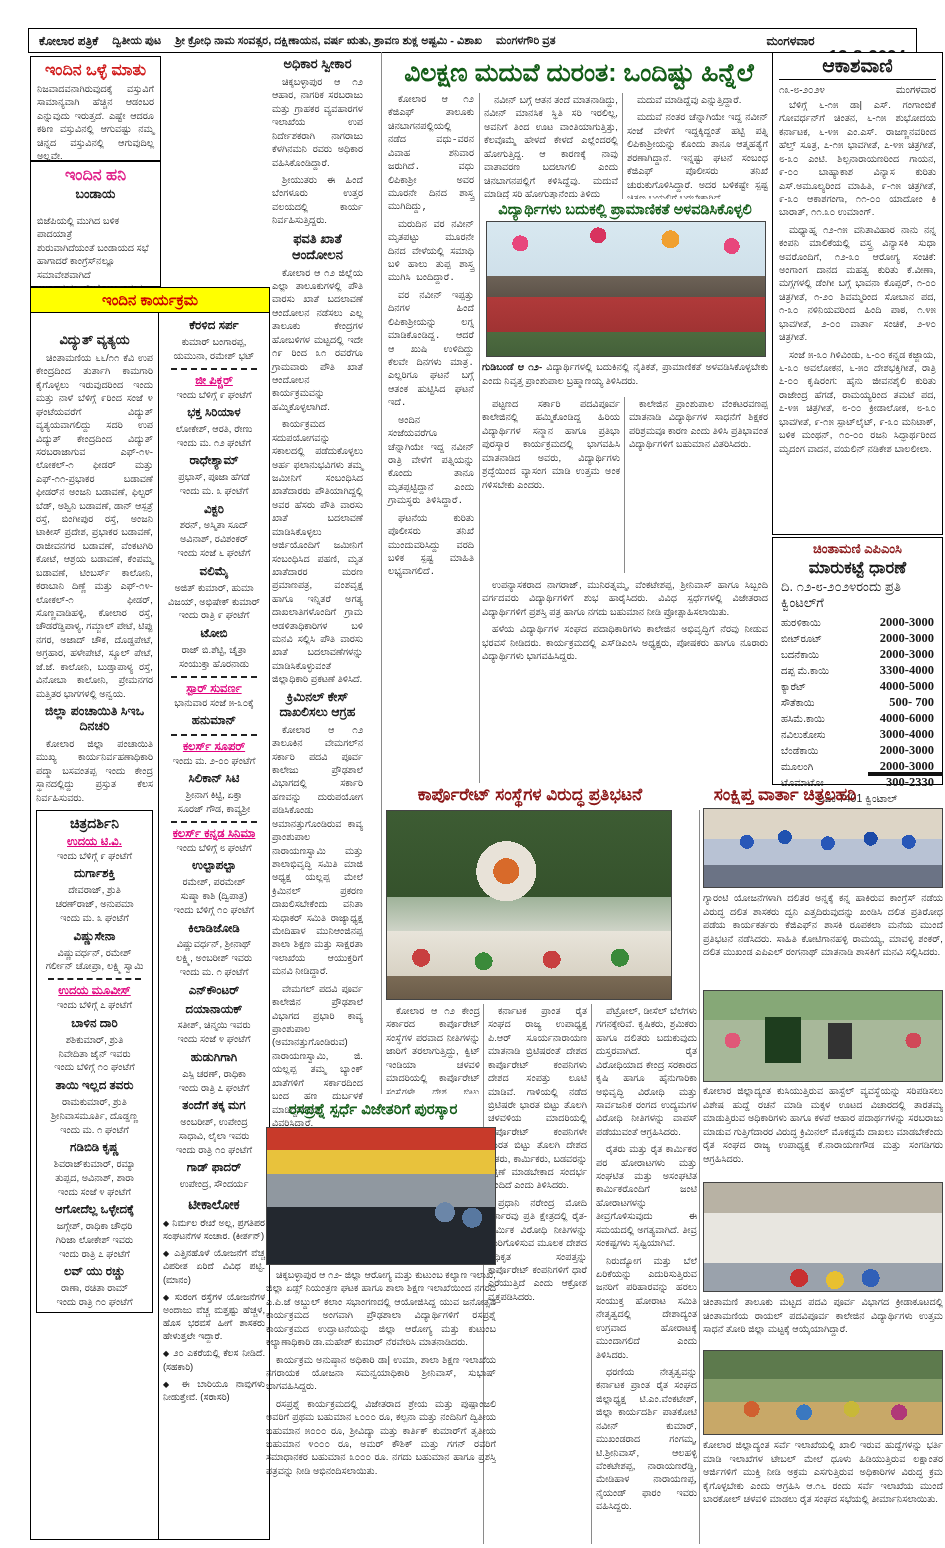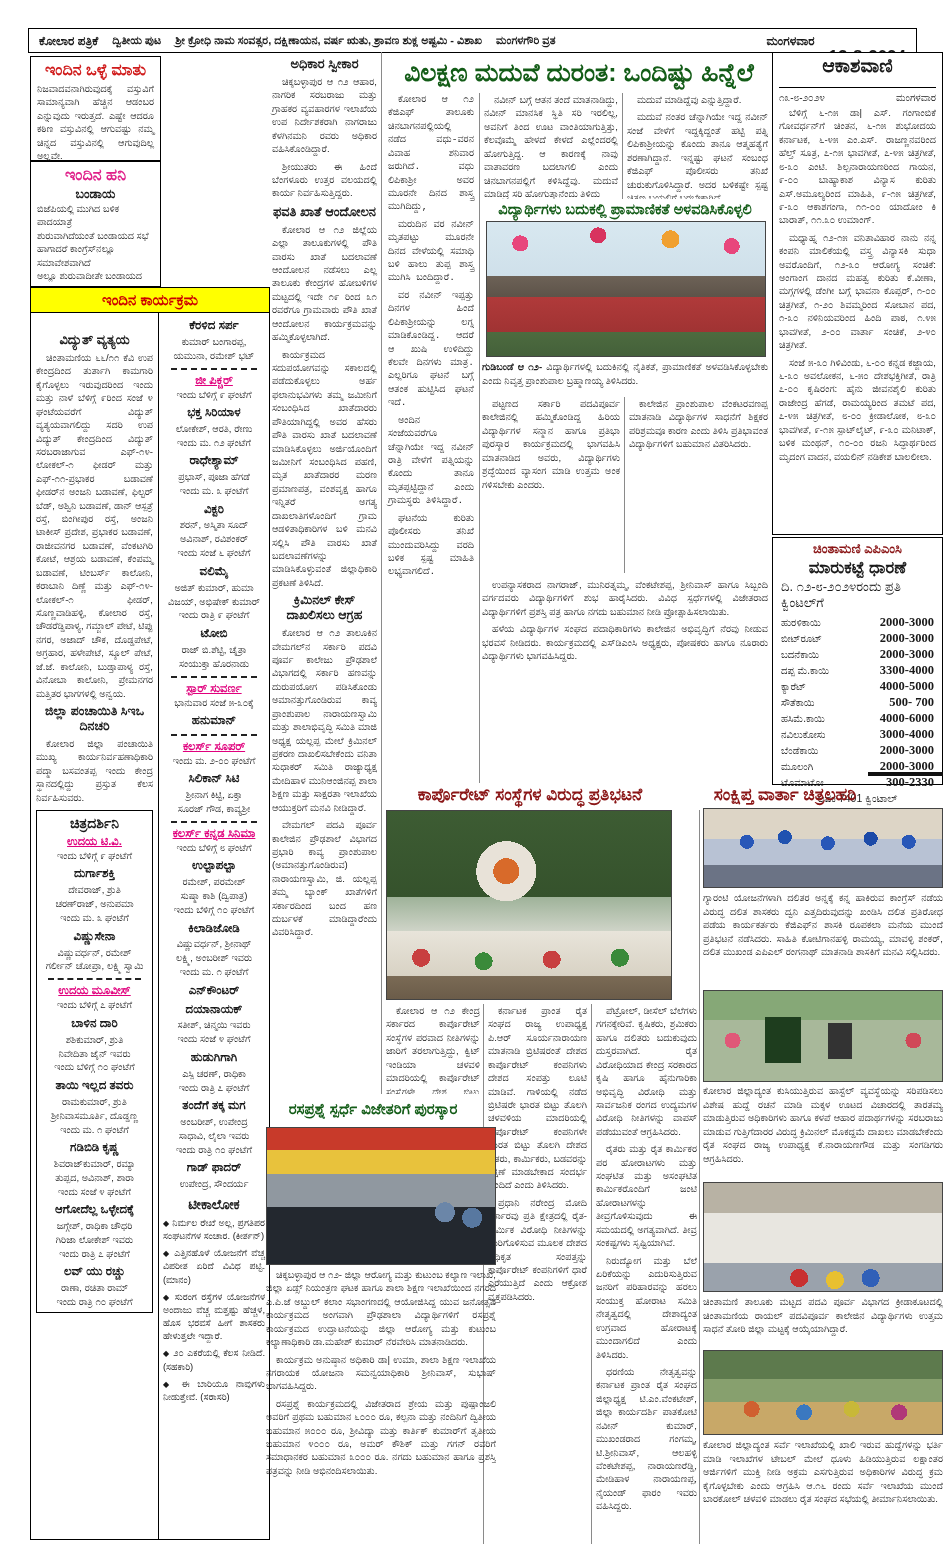--- a/index.html
+++ b/index.html
@@ -54,21 +54,21 @@
   </div>
 
   <div class="abs box" style="left:30px;top:56px;width:131px;height:105px;padding:2px 6px;">
     <div class="h-red">ಇಂದಿನ ಒಳ್ಳೆ ಮಾತು</div>
     <div class="p noind">ನಿಜವಾದವನಾಗಿರುವುದಕ್ಕೆ ವಸ್ತುವಿಗೆ ಸಾಮಾನ್ಯವಾಗಿ ಹೆಚ್ಚಿನ ಆಡಂಬರ ಎನ್ನುವುದು ಇರುತ್ತದೆ. ಎಷ್ಟೇ ಆದರೂ ಕಠಿಣ ವಸ್ತುವಿನಲ್ಲಿ ಆಗುವಷ್ಟು ನಮ್ಮ ಚಿನ್ನದ ವಸ್ತುವಿನಲ್ಲಿ ಆಗುವುದಿಲ್ಲ ಅಲ್ಲವೇ.</div>
     <div class="attr">– ಯಶಸ್ವಿಲಕ</div>
   </div>
 
   <div class="abs box" style="left:30px;top:161px;width:131px;height:126px;padding:2px 6px;">
     <div class="h-pink">ಇಂದಿನ ಹನಿ</div>
-    <div class="h-blk" style="margin:0 0 0;">ಬಂಡಾಯ</div>
+    <div class="h-blk" style="margin:0 0 12px;">ಬಂಡಾಯ</div>
     <div class="p noind" style="white-space:pre-line;text-align:left;">ಬಿಜೆಪಿಯಲ್ಲಿ ಮುಗಿದ ಬಳಿಕ ಪಾದಯಾತ್ರೆ
 ಶುರುವಾಗಿದೆಯಂತೆ ಬಂಡಾಯದ ಸಭೆ
 ಹಾಗಾದರೆ ಕಾಂಗ್ರೆಸ್‌ನಲ್ಲೂ ಸಮಾವೇಶವಾಗಿದೆ
 ಅಲ್ಲೂ ಶುರುವಾದೀತೇ ಬಂಡಾಯದ ಸೊಲ್ಲು</div>
     <div class="attr">– ಸಿನಿಕ, ಕೋಲಾರ</div>
   </div>
 
   <div class="abs box" id="box-programs" style="left:30px;top:287px;width:240px;height:1253px;">
     <div class="prog-header">ಇಂದಿನ ಕಾರ್ಯಕ್ರಮ</div>
     <div class="prog-cols">
@@ -182,21 +182,21 @@
         <div class="bullet">ನಿರ್ಮಲ ರೇಖೆ ಅಲ್ಲ, ಪ್ರಗತಿಪರ ಸಂಘಟನೆಗಳ ಸಂಚಾರ. (ಕೀರ್ತನ್)</div>
             <div class="bullet">ಎತ್ತಿನಹೊಳೆ ಯೋಜನೆಗೆ ವೆಚ್ಚ ವಿಪರೀತ ಏರಿದೆ ವಿವಿಧ ಪಟ್ಟಿ. (ಮಾನಂ)</div>
             <div class="bullet">ಸುರಂಗ ರಸ್ತೆಗಳ ಯೋಜನೆಗಳ ಅಂದಾಜು ವೆಚ್ಚ ಮತ್ತಷ್ಟು ಹೆಚ್ಚಳ, ಹೊಸ ಭರವಸೆ ಹೀಗೆ ಶಾಸಕರು ಹೇಳುತ್ತಲೇ ಇದ್ದಾರೆ.</div>
             <div class="bullet">೨೦ ಎಕರೆಯಲ್ಲಿ ಕೆಲಸ ನೀಡಿದೆ. (ಸಹಕಾರಿ)</div>
             <div class="bullet">ಈ ಬಾರಿಯೂ ನಾವುಗಳು ನೀಡುತ್ತೇವೆ. (ಸರಾಸರಿ)</div>
           </div>
       </div>
     </div>
   </div>
 
-  <div class="abs" style="left:272px;top:52px;width:110px;height:1042px;border-right:1px solid #8a8a8a;padding-right:4px;box-sizing:border-box;">
+  <div class="abs" style="left:272px;top:52px;width:110px;height:1042px;border-right:1px solid #8a8a8a;padding-right:18px;box-sizing:border-box;">
     <div class="h-blk" style="font-size:13px;">ಅಧಿಕಾರ ಸ್ವೀಕಾರ</div>
     <div class="p">ಚಿಕ್ಕಬಳ್ಳಾಪುರ ಆ ೧೨ ಆಹಾರ, ನಾಗರಿಕ ಸರಬರಾಜು ಮತ್ತು ಗ್ರಾಹಕರ ವ್ಯವಹಾರಗಳ ಇಲಾಖೆಯ ಉಪ ನಿರ್ದೇಶಕರಾಗಿ ನಾಗರಾಜು ಕೆಳಗಿನಮನಿ ರವರು ಅಧಿಕಾರ ವಹಿಸಿಕೊಂಡಿದ್ದಾರೆ.</div>
     <div class="p">ಶ್ರೀಯುತರು ಈ ಹಿಂದೆ ಬೆಂಗಳೂರು ಉತ್ತರ ವಲಯದಲ್ಲಿ ಕಾರ್ಯ ನಿರ್ವಹಿಸುತ್ತಿದ್ದರು.</div>
     <div class="h-blk" style="font-size:13px;">ಫವತಿ ಖಾತೆ ಆಂದೋಲನ</div>
     <div class="p">ಕೋಲಾರ ಆ ೧೨ ಜಿಲ್ಲೆಯ ಎಲ್ಲಾ ತಾಲೂಕುಗಳಲ್ಲಿ ಪೌತಿ ವಾರಸು ಖಾತೆ ಬದಲಾವಣೆ ಆಂದೋಲನ ನಡೆಸಲು ಎಲ್ಲ ತಾಲೂಕು ಕೇಂದ್ರಗಳ ಹೋಬಳಿಗಳ ಮಟ್ಟದಲ್ಲಿ ಇದೇ ೧೯ ರಿಂದ ೩೧ ರವರೆಗೂ ಗ್ರಾಮವಾರು ಪೌತಿ ಖಾತೆ ಆಂದೋಲನ ಕಾರ್ಯಕ್ರಮವನ್ನು ಹಮ್ಮಿಕೊಳ್ಳಲಾಗಿದೆ.</div>
     <div class="p">ಕಾರ್ಯಕ್ರಮದ ಸದುಪಯೋಗವನ್ನು ಸಕಾಲದಲ್ಲಿ ಪಡೆದುಕೊಳ್ಳಲು ಅರ್ಹ ಫಲಾನುಭವಿಗಳು ತಮ್ಮ ಜಮೀನಿಗೆ ಸಂಬಂಧಿಸಿದ ಖಾತೆದಾರರು ಪೌತಿಯಾಗಿದ್ದಲ್ಲಿ ಅವರ ಹೆಸರು ಪೌತಿ ವಾರಸು ಖಾತೆ ಬದಲಾವಣೆ ಮಾಡಿಸಿಕೊಳ್ಳಲು ಅರ್ಜಿಯೊಂದಿಗೆ ಜಮೀನಿಗೆ ಸಂಬಂಧಿಸಿದ ಪಹಣಿ, ಮೃತ ಖಾತೆದಾರರ ಮರಣ ಪ್ರಮಾಣಪತ್ರ, ವಂಶವೃಕ್ಷ ಹಾಗೂ ಇನ್ನಿತರೆ ಅಗತ್ಯ ದಾಖಲಾತಿಗಳೊಂದಿಗೆ ಗ್ರಾಮ ಆಡಳಿತಾಧಿಕಾರಿಗಳ ಬಳಿ ಮನವಿ ಸಲ್ಲಿಸಿ ಪೌತಿ ವಾರಸು ಖಾತೆ ಬದಲಾವಣೆಗಳನ್ನು ಮಾಡಿಸಿಕೊಳ್ಳುವಂತೆ ಜಿಲ್ಲಾಧಿಕಾರಿ ಪ್ರಕಟಣೆ ತಿಳಿಸಿದೆ.</div>
     <div class="h-blk" style="font-size:12.5px;">ಕ್ರಿಮಿನಲ್ ಕೇಸ್ ದಾಖಲಿಸಲು ಆಗ್ರಹ</div>
     <div class="p">ಕೋಲಾರ ಆ ೧೨ ತಾಲೂಕಿನ ವೇಮಗಲ್‌ನ ಸರ್ಕಾರಿ ಪದವಿ ಪೂರ್ವ ಕಾಲೇಜು ಪ್ರೌಢಶಾಲೆ ವಿಭಾಗದಲ್ಲಿ ಸರ್ಕಾರಿ ಹಣವನ್ನು ದುರುಪಯೋಗ ಪಡಿಸಿಕೊಂಡು ಅಮಾನತ್ತುಗೊಂಡಿರುವ ಕಾವ್ಯ ಪ್ರಾಂಶುಪಾಲ ನಾರಾಯಣಸ್ವಾಮಿ ಮತ್ತು ಶಾಲಾಭಿವೃದ್ಧಿ ಸಮಿತಿ ಮಾಜಿ ಅಧ್ಯಕ್ಷ ಯಲ್ಲಪ್ಪ ಮೇಲೆ ಕ್ರಿಮಿನಲ್ ಪ್ರಕರಣ ದಾಖಲಿಸಬೇಕೆಂದು ವನಿತಾ ಸುಧಾಕರ್ ಸಮಿತಿ ರಾಜ್ಯಾಧ್ಯಕ್ಷ ಮೇದಿಹಾಳ ಮುನಿಆಂಜಿನಪ್ಪ ಶಾಲಾ ಶಿಕ್ಷಣ ಮತ್ತು ಸಾಕ್ಷರತಾ ಇಲಾಖೆಯ ಆಯುಕ್ತರಿಗೆ ಮನವಿ ನೀಡಿದ್ದಾರೆ.</div>
     <div class="p">ವೇಮಗಲ್ ಪದವಿ ಪೂರ್ವ ಕಾಲೇಜಿನ ಪ್ರೌಢಶಾಲೆ ವಿಭಾಗದ ಪ್ರಭಾರಿ ಕಾವ್ಯ ಪ್ರಾಂಶುಪಾಲ (ಅಮಾನತ್ತುಗೊಂಡಿರುವ) ನಾರಾಯಣಸ್ವಾಮಿ, ಜಿ. ಯಲ್ಲಪ್ಪ ತಮ್ಮ ಬ್ಯಾಂಕ್ ಖಾತೆಗಳಿಗೆ ಸರ್ಕಾರದಿಂದ ಬಂದ ಹಣ ದುರ್ಬಳಕೆ ಮಾಡಿದ್ದಾರೆಂದು ವಿವರಿಸಿದ್ದಾರೆ.</div>
   </div>
@@ -250,21 +250,21 @@
       </div>
   </div>
   <div class="abs" style="left:482px;top:578px;width:286px;height:204px;overflow:hidden;">
     <div>
         <p class="p">ಉಪನ್ಯಾಸಕರಾದ ನಾಗರಾಜ್, ಮುನಿರತ್ನಮ್ಮ, ವೆಂಕಟೇಶಪ್ಪ, ಶ್ರೀನಿವಾಸ್ ಹಾಗೂ ಸಿಬ್ಬಂದಿ ವರ್ಗದವರು ವಿದ್ಯಾರ್ಥಿಗಳಿಗೆ ಶುಭ ಹಾರೈಸಿದರು. ವಿವಿಧ ಸ್ಪರ್ಧೆಗಳಲ್ಲಿ ವಿಜೇತರಾದ ವಿದ್ಯಾರ್ಥಿಗಳಿಗೆ ಪ್ರಶಸ್ತಿ ಪತ್ರ ಹಾಗೂ ನಗದು ಬಹುಮಾನ ನೀಡಿ ಪ್ರೋತ್ಸಾಹಿಸಲಾಯಿತು.</p>
         <p class="p">ಹಳೆಯ ವಿದ್ಯಾರ್ಥಿಗಳ ಸಂಘದ ಪದಾಧಿಕಾರಿಗಳು ಕಾಲೇಜಿನ ಅಭಿವೃದ್ಧಿಗೆ ನೆರವು ನೀಡುವ ಭರವಸೆ ನೀಡಿದರು. ಕಾರ್ಯಕ್ರಮದಲ್ಲಿ ಎಸ್‌ಡಿಎಂಸಿ ಅಧ್ಯಕ್ಷರು, ಪೋಷಕರು ಹಾಗೂ ನೂರಾರು ವಿದ್ಯಾರ್ಥಿಗಳು ಭಾಗವಹಿಸಿದ್ದರು.</p>
       </div>
   </div>
 
   <div class="abs box" style="left:772px;top:52px;width:171px;height:483px;padding:2px 6px;">
-    <div style="font-weight:bold;font-size:19px;text-align:center;border-bottom:1.4px solid #000;padding-bottom:10px;">ಆಕಾಶವಾಣಿ</div>
+    <div style="font-weight:bold;font-size:19px;text-align:center;border-bottom:1.4px solid #000;padding-bottom:2px;">ಆಕಾಶವಾಣಿ</div>
     <div style="display:flex;justify-content:space-between;font-size:10px;margin:4px 0 2px;">
       <span>೧೩-೮-೨೦೨೪</span>
       <span>ಮಂಗಳವಾರ</span>
     </div>
     <div>
 
     <p class="p">ಬೆಳಿಗ್ಗೆ ೬-೧೫ ಡಾ| ಎಸ್. ಗಂಗಾಂಬಿಕೆ ಗೋವರ್ಧನ್‌ಗೆ ಚಿಂತನ, ೬-೧೫ ಶುಭೋದಯ ಕರ್ನಾಟಕ, ೬-೪೫ ಎಂ.ಎಸ್. ರಾಜಣ್ಣನವರಿಂದ ಹೆಲ್ತ್ ಸೂತ್ರ, ೭-೧೫ ಭಾವಗೀತೆ, ೭-೪೫ ಚಿತ್ರಗೀತೆ, ೮-೩೦ ಎಂಟಿ. ಶಿಲ್ಪನಾರಾಯಣರಿಂದ ಗಾಯನ, ೯-೦೦ ಬಾಹ್ಯಾಕಾಶ ವಿನ್ಯಾಸ ಕುರಿತು ಎಸ್.ಅಮೂಲ್ಯರಿಂದ ಮಾಹಿತಿ, ೯-೧೫ ಚಿತ್ರಗೀತೆ, ೯-೩೦ ಆಕಾಶಗಂಗಾ, ೧೧-೦೦ ಯಾದೋಂ ಕಿ ಬಾರಾತ್, ೧೧.೩೦ ಉಮಾಂಗ್.</p>
         <p class="p">ಮಧ್ಯಾಹ್ನ ೧೨-೧೫ ವನಿತಾವಿಹಾರ ನಾನು ನನ್ನ ಕಂಪನಿ ಮಾಲಿಕೆಯಲ್ಲಿ ವಸ್ತ್ರ ವಿನ್ಯಾಸಕಿ ಸುಧಾ ಅವರೊಂದಿಗೆ, ೧೨-೩೦ ಆರೋಗ್ಯ ಸಂಚಿಕೆ: ಅಂಗಾಂಗ ದಾನದ ಮಹತ್ವ ಕುರಿತು ಕೆ.ವೀಣಾ, ಮಗ್ಗಗಳಲ್ಲಿ ಡೆಂಗೀ ಬಗ್ಗೆ ಭಾವನಾ ಕೊಪ್ಪರ್, ೧-೦೦ ಚಿತ್ರಗೀತೆ, ೧-೨೦ ಶಿವಮ್ಮರಿಂದ ಸೋಬಾನ ಪದ, ೧-೩೦ ನಳಿನಿಯವರಿಂದ ಹಿಂದಿ ಪಾಠ, ೧.೪೫ ಭಾವಗೀತೆ, ೨-೦೦ ವಾರ್ತಾ ಸಂಚಿಕೆ, ೨-೪೦ ಚಿತ್ರಗೀತೆ.</p>
         <p class="p">ಸಂಜೆ ೫-೩೦ ಗಿಳಿವಿಂಡು, ೬-೦೦ ಕನ್ನಡ ಕಜ್ಜಾಯ, ೬-೩೦ ಅವಲೋಕನ, ೬-೫೦ ದೇಶಭಕ್ತಿಗೀತೆ, ರಾತ್ರಿ ೭-೦೦ ಕೃಷಿರಂಗ: ಹೈನು ಜೀವನಶೈಲಿ ಕುರಿತು ರಾಜೇಂದ್ರ ಹೆಗಡೆ, ರಾಮಯ್ಯರಿಂದ ತಮಟೆ ಪದ, ೭-೪೫ ಚಿತ್ರಗೀತೆ, ೮-೦೦ ಕ್ರೀಡಾಲೋಕ, ೮-೩೦ ಭಾವಗೀತೆ, ೯-೧೫ ಸ್ಪಾಟ್‌ಲೈಟ್, ೯-೩೦ ಮನಿಟಾಕ್, ಬಳಿಕ ಮಂಥನ್, ೧೦-೦೦ ರಜನಿ ಸಿದ್ಧಾರ್ಥರಿಂದ ಮೃದಂಗ ವಾದನ, ವಯಲಿನ್ ನಡಿಕೇಶ ಬಾಲಲೀಲಾ.</p>
       </div>

